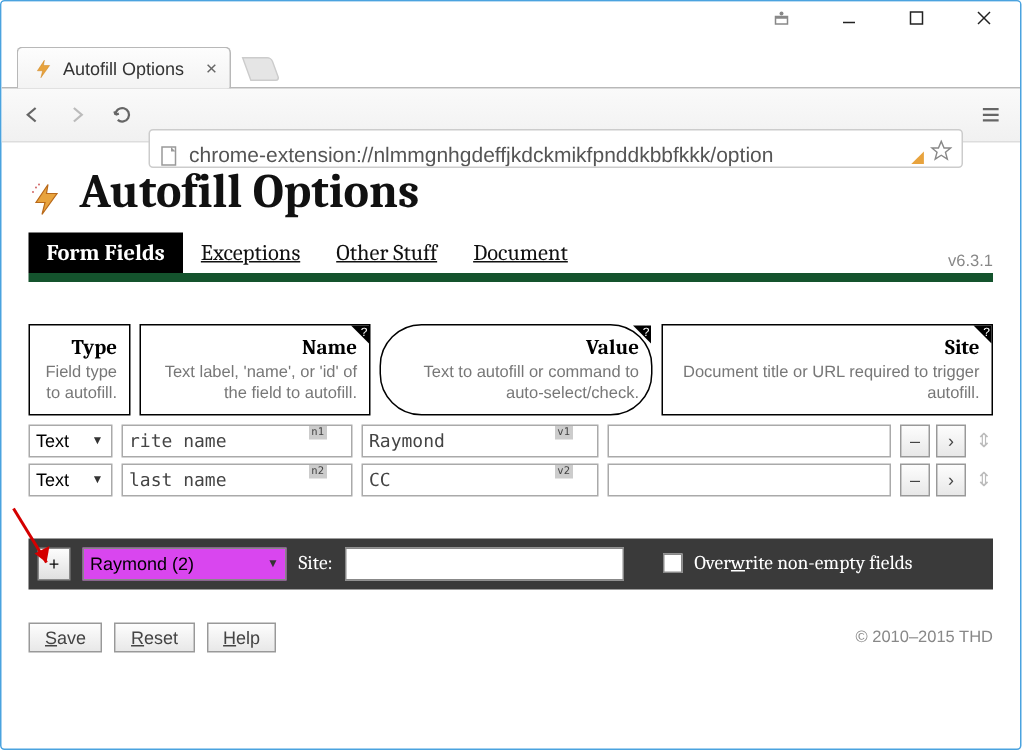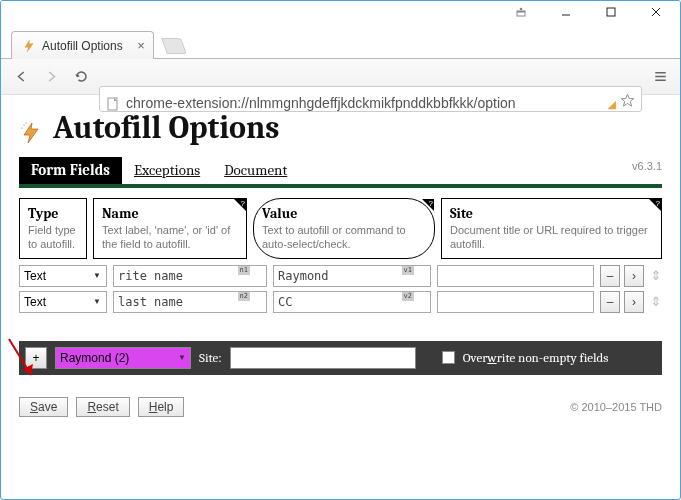--- a/index.html
+++ b/index.html
@@ -25,40 +25,40 @@
 .omnibox { flex: 1; display: flex; align-items: flex-end; background: #fff; border: 1px solid #ccc; border-radius: 3px; height: 26px; padding: 0 6px; margin-top: 44px; }
 .omnibox .page-icon { width: 14px; height: 14px; margin-right: 6px; }
 .url { flex: 1; font-size: 14px; color: #555; white-space: nowrap; overflow: hidden; font-family: Arial, sans-serif; }
 .star { margin-left: 4px; }
 
 
 .content { padding: 14px 18px 10px 18px; }
 .page-title { font-family: Cambria, Georgia, serif; font-size: 32px; font-weight: bold; display: flex; align-items: center; gap: 10px; color: #111; margin-bottom: 14px; }
 .page-title .bolt { width: 24px; height: 24px; }
 
-.tabs-row { display: flex; align-items: flex-end; border-bottom: 4px solid #14532d; height: 28px; position: relative; }
+.tabs-row { display: flex; align-items: flex-end; border-bottom: 6px solid #14532d; height: 28px; position: relative; }
 .nav-tab { font-family: Cambria, Georgia, serif; font-size: 15px; padding: 4px 12px 5px 12px; text-decoration: underline; color: #111; }
 .nav-tab.active { background: #000; color: #fff; text-decoration: none; font-weight: bold; }
-.version { position: absolute; right: 0; bottom: 12px; color: #888; font-size: 11px; }
-
-.headers { display: flex; gap: 6px; margin-top: 10px; }
+.version { position: absolute; right: 0; bottom: 2px; color: #888; font-size: 11px; }
+
+.headers { display: flex; gap: 6px; margin-top: 28px; text-align: right; }
 .hcell { border: 1px solid #000; padding: 6px 8px; position: relative; background: #fff; }
 .hcell .hname { font-family: Cambria, Georgia, serif; font-weight: bold; font-size: 14px; color: #000; }
 .hcell .hdesc { color: #777; font-size: 11px; line-height: 1.3; margin-top: 1px; }
 .h-type { width: 68px; }
 .h-name { width: 154px; }
 .h-value { width: 182px; border-radius: 28px; }
 .h-site { flex: 1; }
 .corner { position: absolute; top: 0; right: 0; width: 0; height: 0; border-left: 12px solid transparent; border-top: 12px solid #000; }
 .corner::after { content: "?"; position: absolute; top: -12px; right: 1px; color: #fff; font-size: 8px; }
 
 .rows { margin-top: 6px; }
 .row { display: flex; gap: 6px; align-items: stretch; margin-bottom: 4px; }
 .cell { border: 1px solid #aaa; background: #fff; height: 22px; display: flex; align-items: center; font-size: 12px; position: relative; }
-.cell.sel { width: 88px; padding: 0 2px 0 4px; }
+.cell.sel { width: 56px; padding: 0 2px 0 4px; }
 .cell.sel::after { content: "▼"; font-size: 8px; margin-left: auto; margin-right: 3px; color: #333; }
 .cell.txt { padding: 0 4px; font-family: Consolas, monospace; color: #444; }
 .c-name { width: 154px; }
 .c-value { width: 158px; }
 .c-site { flex: 1; min-width: 0; }
 .badge { position: absolute; top: 0; right: 16px; font-size: 7px; background: #ccc; color: #444; padding: 0 2px; line-height: 9px; }
 .row-btns { display: flex; gap: 4px; }
 .sqbtn { width: 20px; height: 22px; border: 1px solid #999; background: linear-gradient(#fdfdfd,#e8e8e8); display: flex; align-items: center; justify-content: center; font-size: 12px; color: #444; }
 .drag { width: 12px; display: flex; align-items: center; justify-content: center; color: #bbb; font-size: 13px; }
 
@@ -171,20 +171,21 @@
           <circle cx="7" cy="2" r="0.6" fill="#c55"></circle>
           <circle cx="3" cy="7" r="0.6" fill="#c55"></circle>
         </svg>
     </span>
     <span>Autofill Options</span>
   </div>
 
   <div class="tabs-row">
     <div class="nav-tab active">Form Fields</div>
     <div class="nav-tab">Exceptions</div>
+    <div class="nav-tab">Other Stuff</div>
     <div class="nav-tab">Document</div>
     <span class="version">v6.3.1</span>
   </div>
 
   <div class="headers">
     <div class="hcell h-type">
       <div class="hname">Type</div>
       <div class="hdesc">Field type to autofill.</div>
     </div>
     <div class="hcell h-name">

